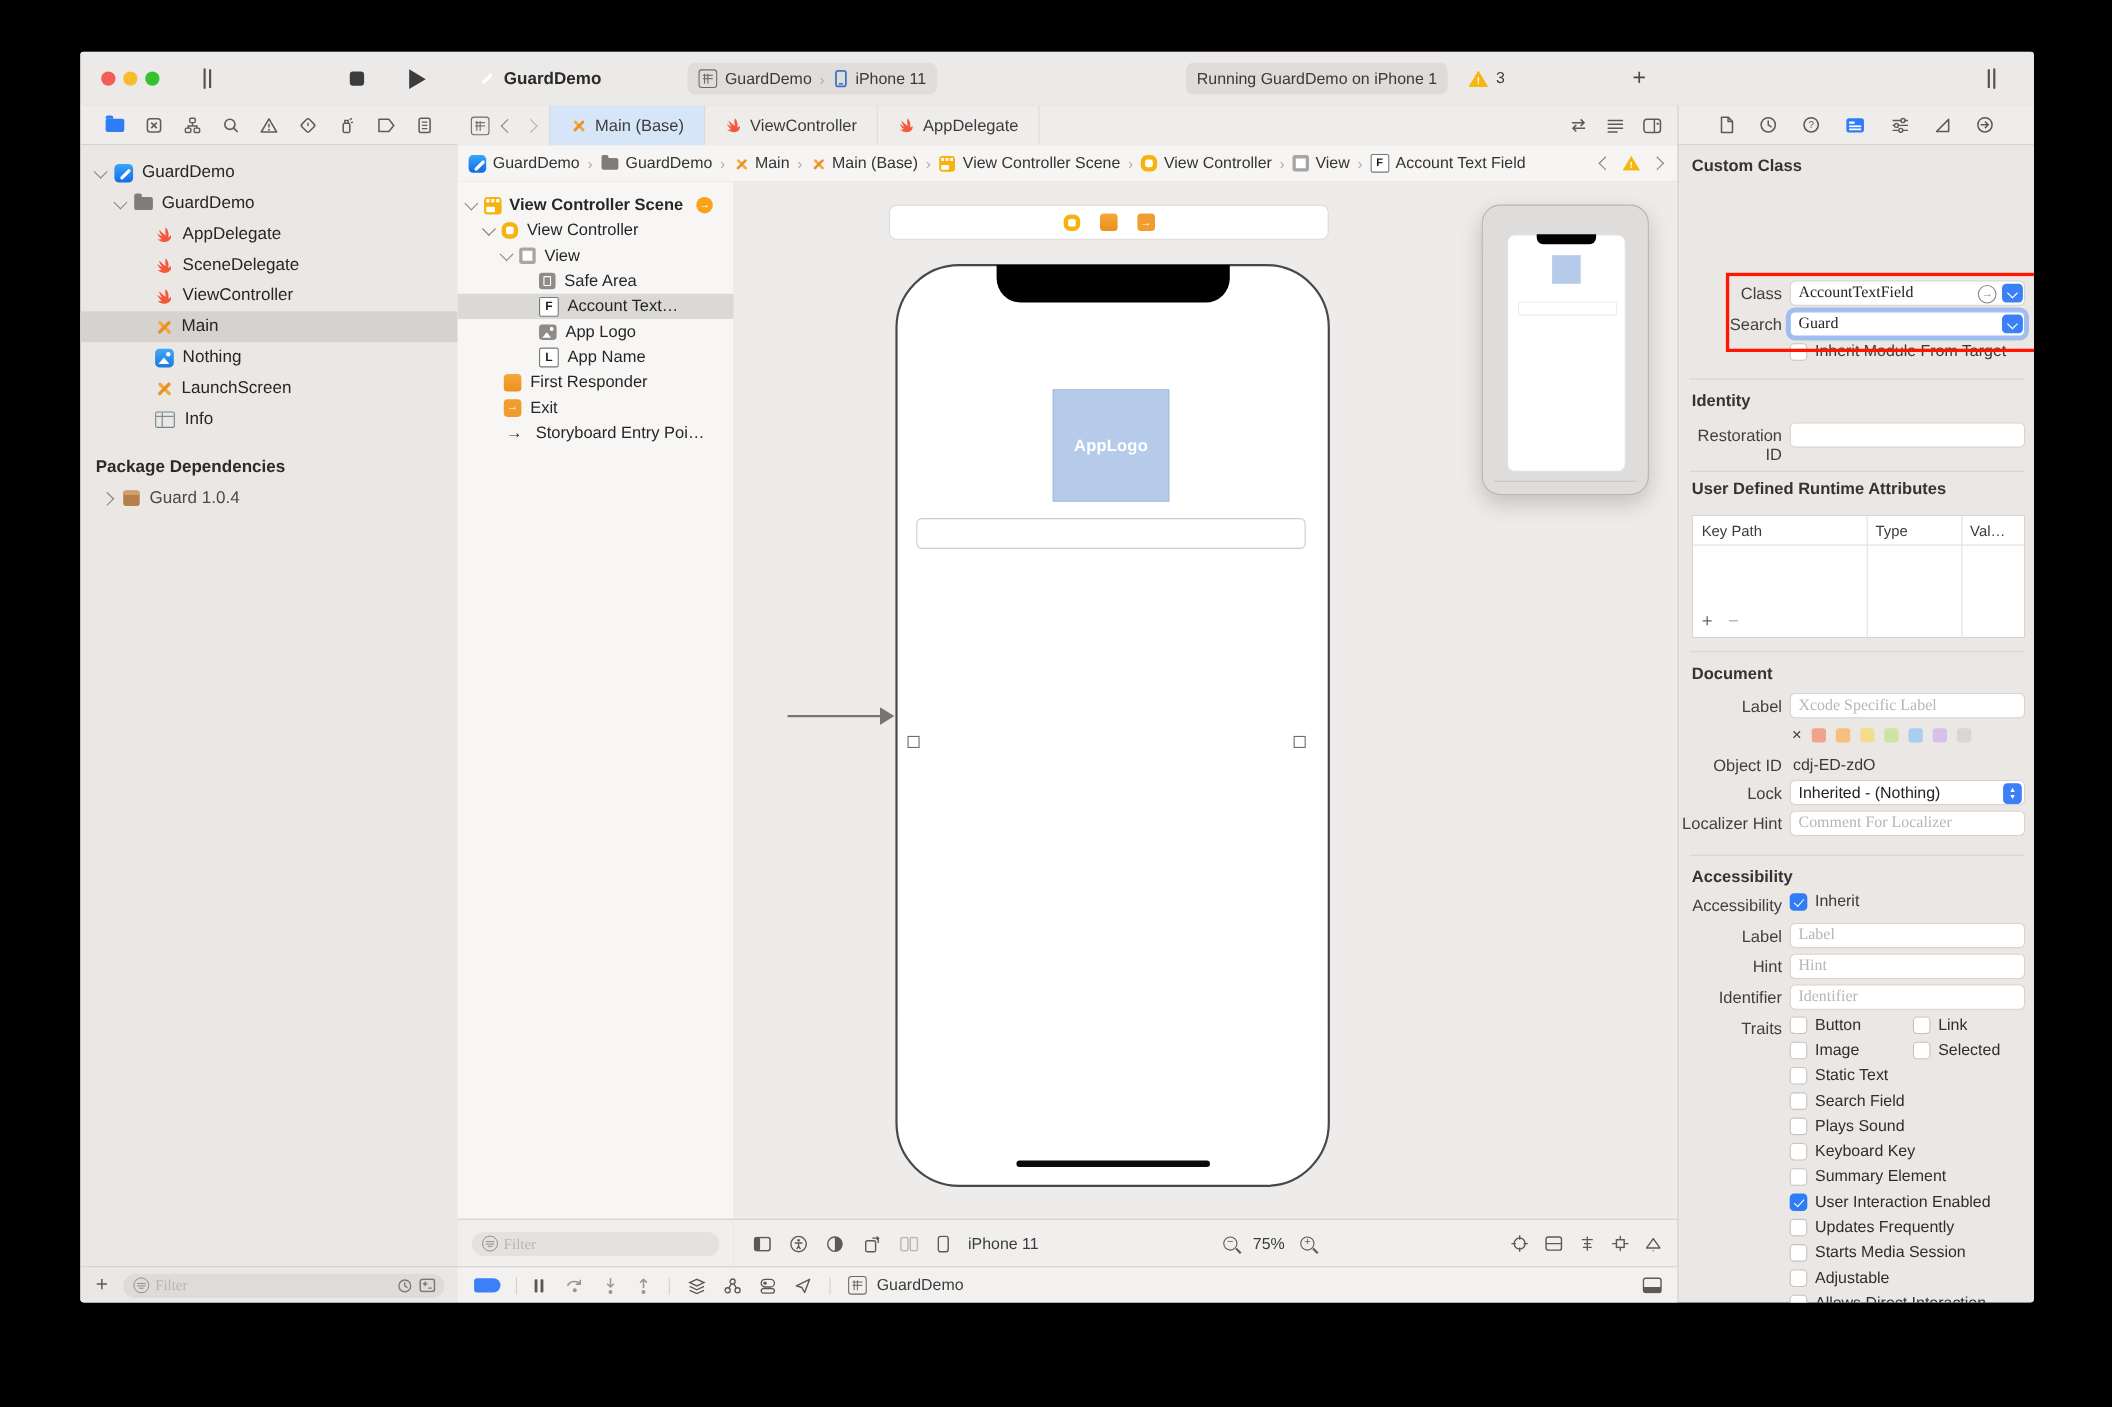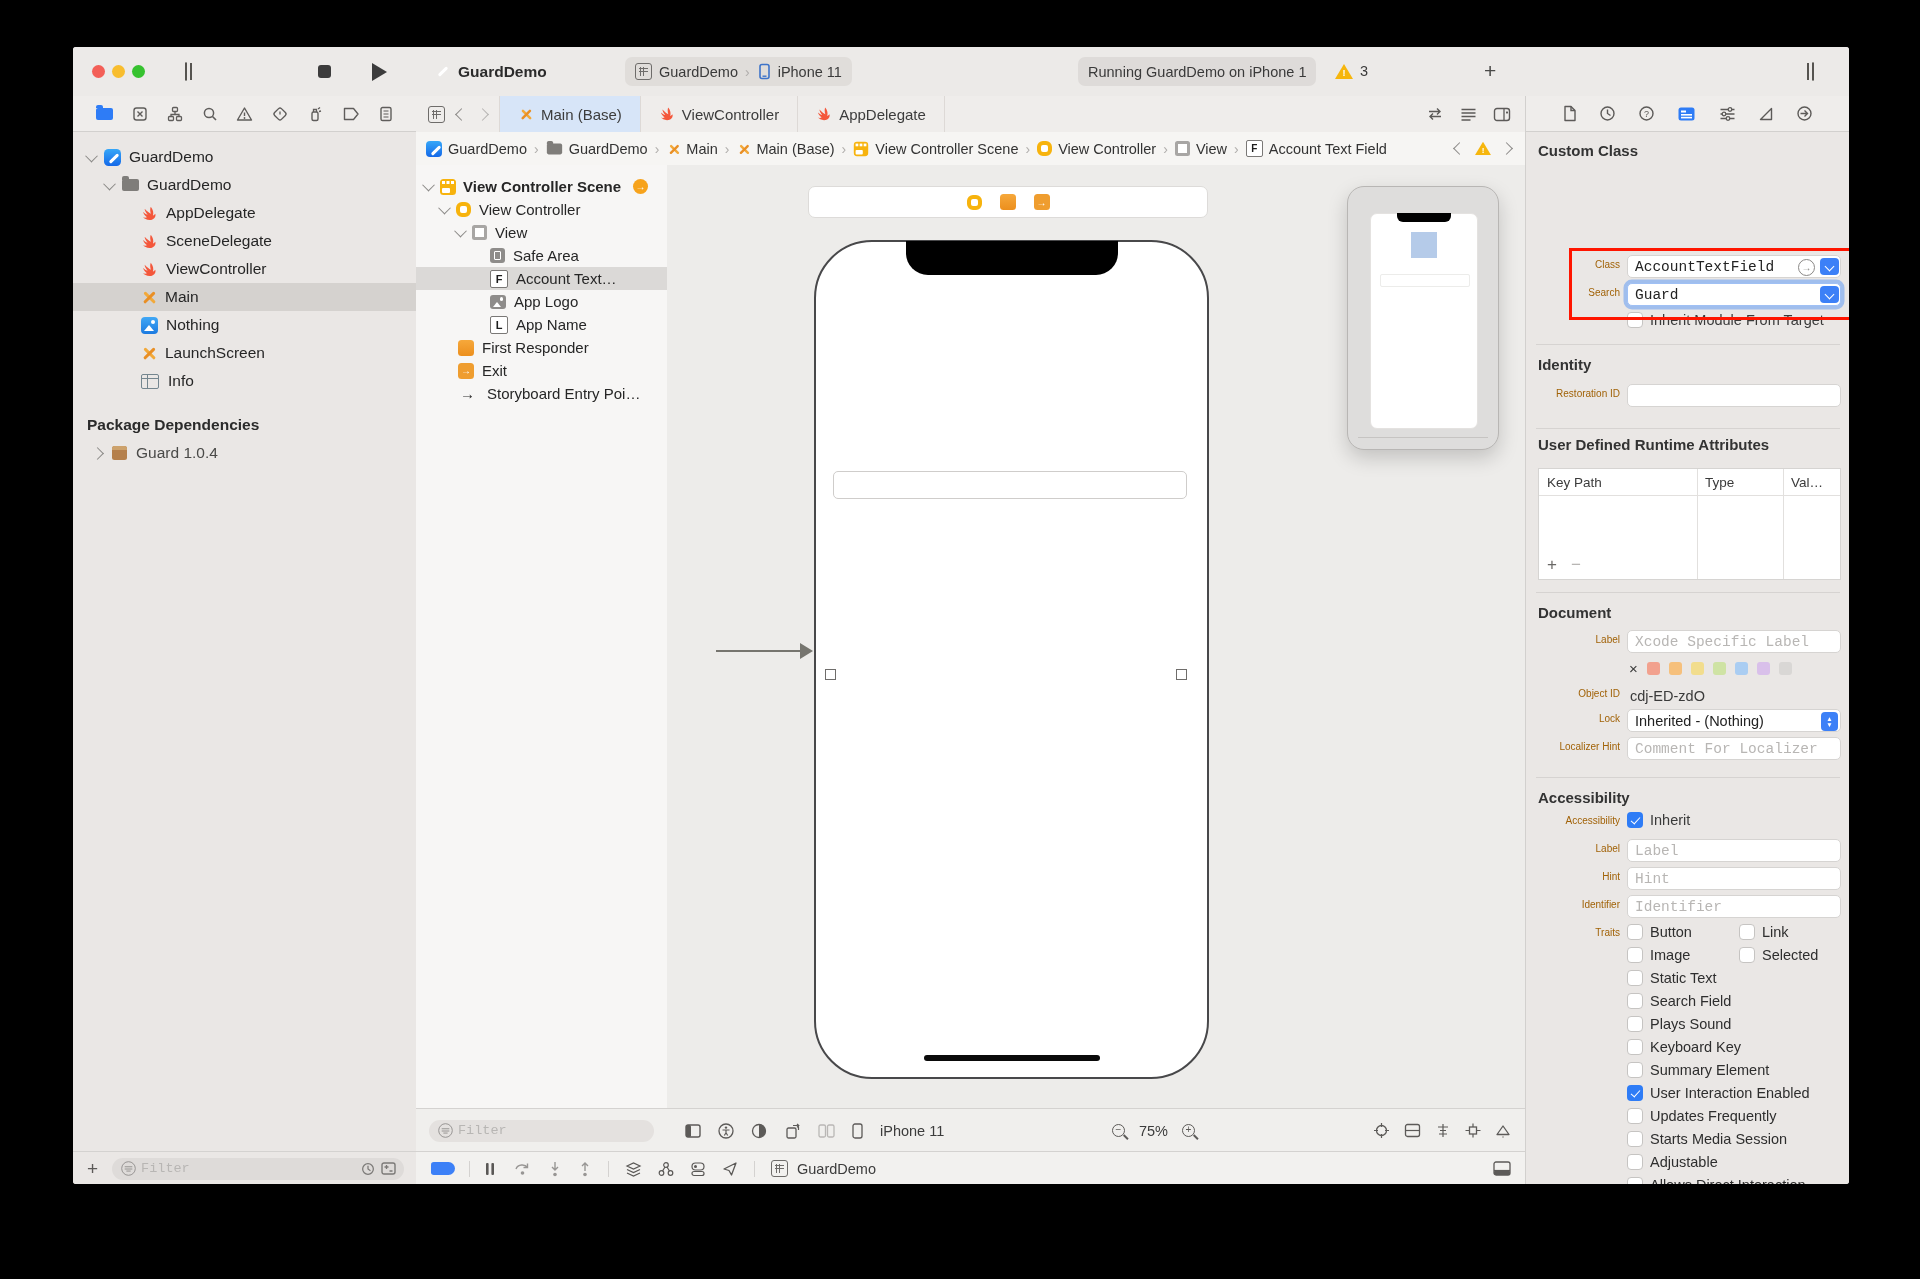--- a/index.html
+++ b/index.html
@@ -46,22 +46,22 @@
   
   .sim{position:absolute;left:680px;top:21px;width:150px;height:262px;background:#dedddc;border:1px solid #b8b6b4;border-radius:17px;box-shadow:0 8px 20px rgba(0,0,0,.18)}
   .simscreen{position:absolute;left:22px;top:26px;width:106px;height:214px;background:#fff;border:1px solid #e4e2e0;border-radius:7px}
   
   .devicebar{position:absolute;left:594px;top:1061px;width:858px;height:43px;background:#f0efed;border-top:1px solid #d4d2d0}
   .debugbar{position:absolute;left:343px;top:1104px;width:1109px;height:33px;background:#f2f1ef;border-top:1px solid #d4d2d0}
   
   .inspector{position:absolute;left:1452px;top:85px;width:324px;height:1052px;background:#eae7e5;border-left:1px solid #d2d0ce;font-size:14.5px}
   .insp-strip{position:absolute;left:1452px;top:49px;width:324px;height:36px;background:#efedeb;border-bottom:1px solid #d2d0ce;border-left:1px solid #d2d0ce;display:flex;align-items:center;justify-content:space-between;padding:0 36px;box-sizing:border-box}
   .hdr{position:absolute;left:12px;font-size:15px;font-weight:700;color:#333}
-  .ilabel{position:absolute;text-align:right;color:#a16207;font-size:10px}
-  .ifield{position:absolute;left:101px;width:214px;height:23px;background:#fff;border:1px solid #d6d4d2;border-radius:5px;font-size:14.5px;color:#222;padding:0 7px;box-sizing:border-box;font-family:Liberation Mono, monospace;outline:none}
+  .ilabel{position:absolute;text-align:right;color:#404040;font-size:15px}
+  .ifield{position:absolute;left:101px;width:214px;height:23px;background:#fff;border:1px solid #d6d4d2;border-radius:5px;font-size:14.5px;color:#222;padding:0 7px;box-sizing:border-box;font-family:Liberation Serif, serif;outline:none}
   .ifield::placeholder{color:#b8b6b4}
   .divider{position:absolute;left:10px;right:10px;height:1px;background:#d6d3d1}
   .cb{width:16px;height:16px;background:#fff;border:1px solid #c6c4c2;border-radius:4px;box-sizing:border-box;position:relative;flex:none}
   .cb.checked{background:#2e7cf6;border:none}
   .cb.checked::after{content:'';position:absolute;left:5.5px;top:2.5px;width:4px;height:8px;border-right:1.8px solid #fff;border-bottom:1.8px solid #fff;transform:rotate(42deg)}
   .ddbtn{position:absolute;width:19px;height:17px;background:#3c80f7;border-radius:4px}
   .ddbtn::after{content:'';position:absolute;left:5.5px;top:4.5px;width:6px;height:6px;border-right:1.8px solid #fff;border-bottom:1.8px solid #fff;transform:rotate(45deg)}
   .stepper{position:absolute;width:17px;height:19px;background:#3c80f7;border-radius:4px;display:flex;flex-direction:column;align-items:center;justify-content:center;color:#fff;font-size:6.5px;line-height:6px}
   .redbox{position:absolute;left:43px;top:116px;width:278px;height:66px;border:3px solid #ff1500;pointer-events:none;z-index:5}
   .swatch{width:13px;height:13px;border-radius:3px;display:inline-block;margin-right:9px}
@@ -442,20 +442,23 @@
       <span class="vc-ic"></span>
       <span class="fr-ic"></span>
       <span class="exit-ic">→</span>
     </div>
 
     <div class="abs" style="left:49px;top:485px;width:86px;height:2px;background:#76756f"></div>
     <div class="abs" style="left:133px;top:478px;width:0;height:0;border-left:13px solid #76756f;border-top:8px solid transparent;border-bottom:8px solid transparent"></div>
 
     <div class="phone">
       <div class="notch"></div>
+      <div class="applogo" style="left:141px;top:112px;width:104px;height:100px">
+        <span>AppLogo</span>
+      </div>
       <div class="tfield" style="left:17px;top:229px;width:352px;height:26px"></div>
       <div class="homebar"></div>
     </div>
     <span class="handle" style="left:158px;top:504px"></span>
     <span class="handle" style="left:509px;top:504px"></span>
 
     <div class="sim">
       <div class="simscreen">
         <div style="position:absolute;left:50%;top:-1px;transform:translateX(-50%);width:54px;height:9px;background:#000;border-radius:0 0 6px 6px"></div>
         <div style="position:absolute;left:40px;top:18px;width:26px;height:26px;background:#b5cbe9"></div>

